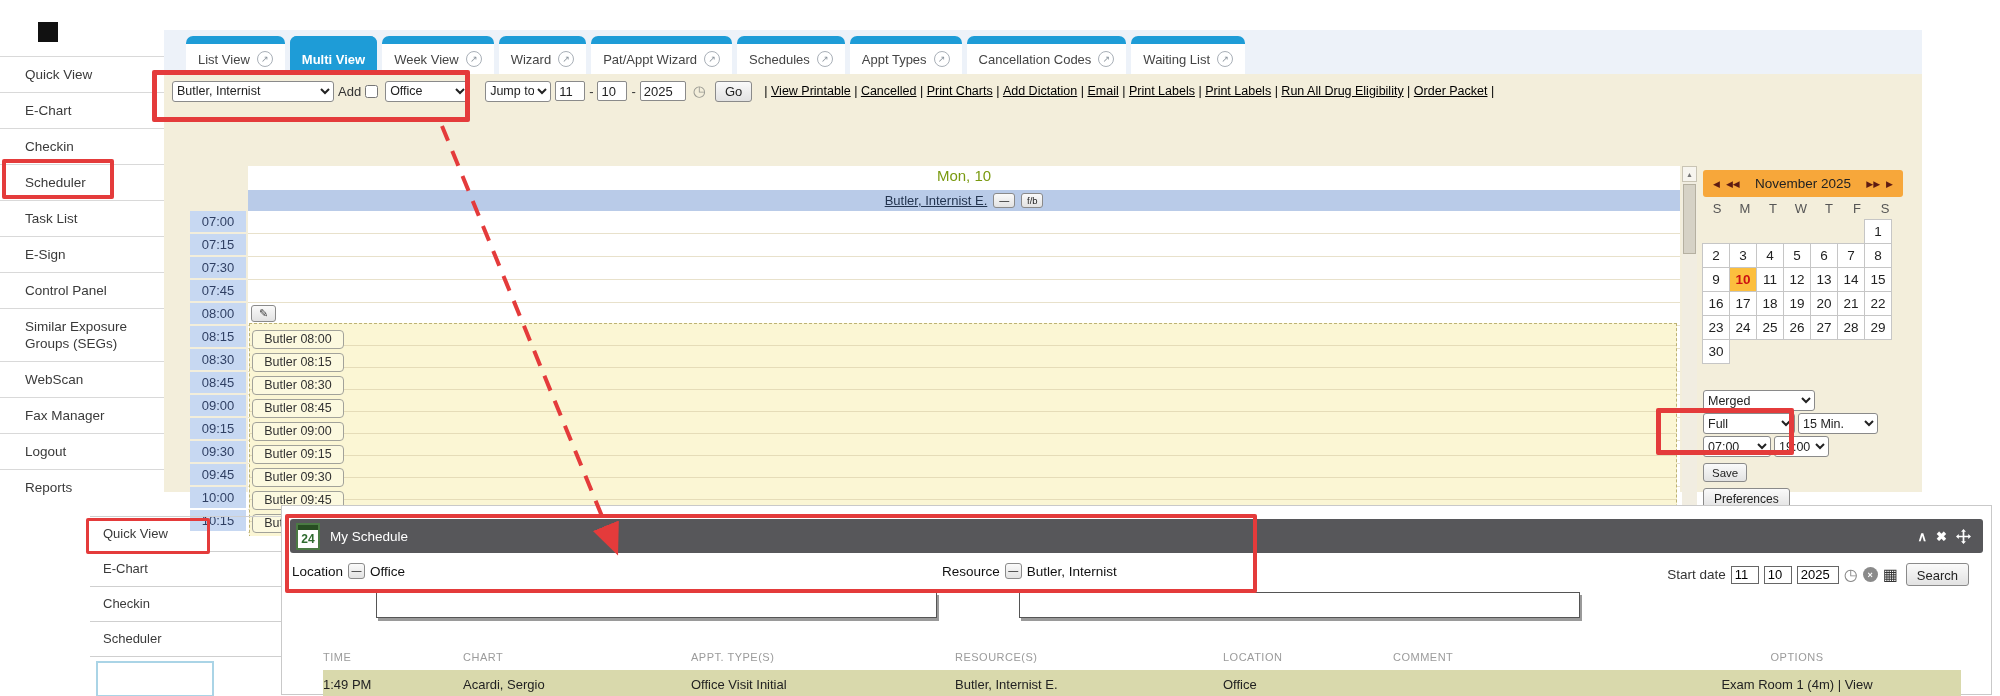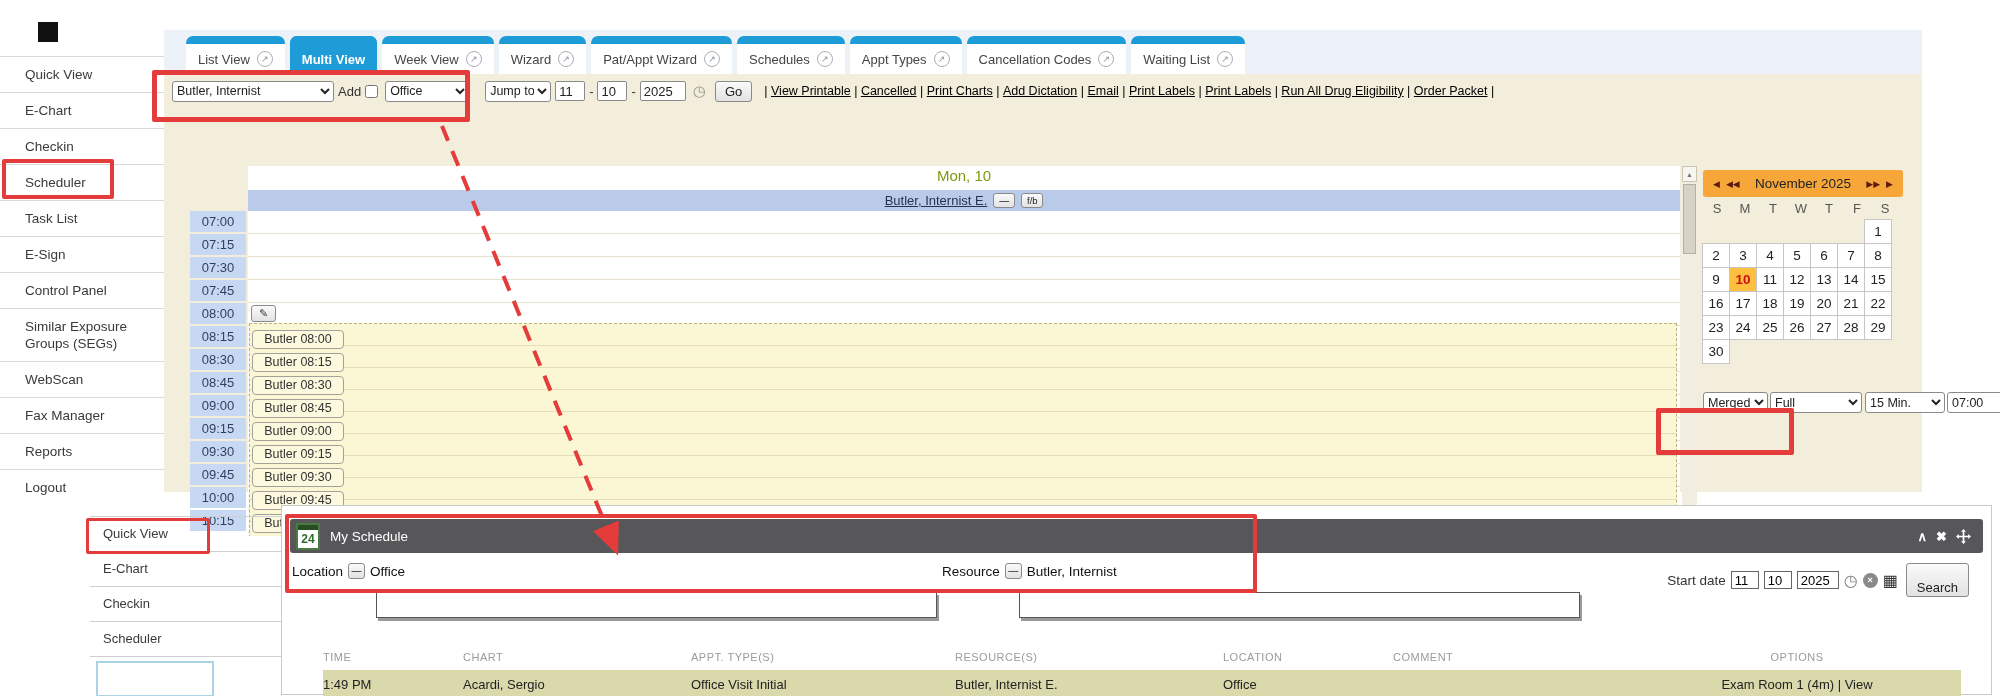--- a/index.html
+++ b/index.html
@@ -89,21 +89,21 @@
   .cal-nav { font-size:9px; color:#5d1a12; cursor:pointer; margin:0 3px; }
   .cal-title { flex:1; text-align:center; font-size:13.5px; color:#222; }
   .cal-days { display:flex; height:23px; align-items:center; }
   .cal-days span { width:28px; text-align:center; color:#555; font-size:13px; }
   .cal-week { display:flex; }
   .cal-cell { width:28px; height:25px; border:1px solid #c6c6c6; background:#fff; margin:-1px 0 0 -1px;
               display:flex; align-items:center; justify-content:center; font-size:13.5px; color:#222;
               cursor:pointer; }
   .cal-cell[data-state="empty"] { border-color:transparent; background:transparent; cursor:default; }
   .cal-cell[data-state="selected"] { background:#fcbf3e; color:#cc1111; font-weight:bold; }
-  .cal-controls { margin-top:26px; display:flex; flex-direction:row; gap:2px; align-items:center; }
+  .cal-controls { margin-top:26px; display:flex; flex-direction:column; gap:2px; align-items:flex-start; }
   .ctl-row { display:flex; gap:3px; }
   .sel-merged { width:112px; } .sel-full { width:92px; } .sel-interval { width:80px; }
   .sel-start { width:68px; } .sel-end { width:55px; }
   .save-btn { margin-top:4px; height:19px; padding:0 8px; font-size:11.5px; }
   .prefs-btn { margin-top:4px; height:21px; padding:0 10px; font-size:12px; }
 
   
   .sidebar2 { left:90px; top:516px; width:191px; }
   .sidebar2 .sb-item { border-top:1px solid #cfcfcf; padding:8px 4px 8px 13px; font-size:13px;
                        color:#3a3a3a; line-height:18px; cursor:pointer; }
@@ -127,21 +127,21 @@
   .fgroup { position:absolute; display:flex; align-items:center; gap:5px; font-size:13.5px; color:#111; }
   .fminus { height:16px; min-width:17px; font-size:10px; line-height:12px; }
   .dategroup { position:absolute; right:22px; top:0; display:flex; align-items:center; gap:5px; }
   .d-input { width:28px; height:18px; border:1px solid #666; font-size:13px; font-family:inherit;
              padding:0 3px; }
   .d-year { width:42px; }
   .ico-clock { color:#888; font-size:16px; cursor:pointer; }
   .ico-clear { width:15px; height:15px; border-radius:50%; background:#8a8a8a; color:#fff; font-size:9px;
                display:flex; align-items:center; justify-content:center; font-weight:bold; cursor:pointer; }
   .ico-calgrid { color:#333; font-size:16px; cursor:pointer; }
-  .search-btn { height:23px; padding:16px 10px; font-size:13px; margin-left:3px; }
+  .search-btn { height:23px; padding:4px 10px; font-size:13px; margin-left:3px; }
 
   .listbox { position:absolute; top:86px; height:26px; width:561px; background:#fff;
              border:1px solid #555; box-shadow:2px 3px 0 #9a9a9a; }
   .lb1 { left:94px; } .lb2 { left:737px; }
 
   .btable { position:absolute; left:41px; top:138px; right:30px; }
   .trow { display:grid; grid-template-columns:140px 228px 264px 268px 170px 240px 1fr; align-items:center; }
   .thead { height:26px; color:#9b9b9b; font-size:11px; letter-spacing:.5px; }
   .thead .opt { text-align:center; }
   .tdata { height:29px; background:#d9d9ac; font-size:13px; color:#222; }
@@ -162,22 +162,22 @@
 <li class="sb-item">Quick View</li>
     <li class="sb-item">E-Chart</li>
     <li class="sb-item">Checkin</li>
     <li class="sb-item">Scheduler</li>
     <li class="sb-item">Task List</li>
     <li class="sb-item">E-Sign</li>
     <li class="sb-item">Control Panel</li>
     <li class="sb-item">Similar Exposure Groups (SEGs)</li>
     <li class="sb-item">WebScan</li>
     <li class="sb-item">Fax Manager</li>
+    <li class="sb-item">Logout</li>
     <li class="sb-item">Reports</li>
-    <li class="sb-item">Logout</li>
   </ul>
 
 <div class="abs main">
 
   <div class="tabbar">
     <ul class="tabs">
 
     <li class="tab" data-state="">
           <span class="tab-label">List View</span>
           <span class="tab-icon">↗</span>

